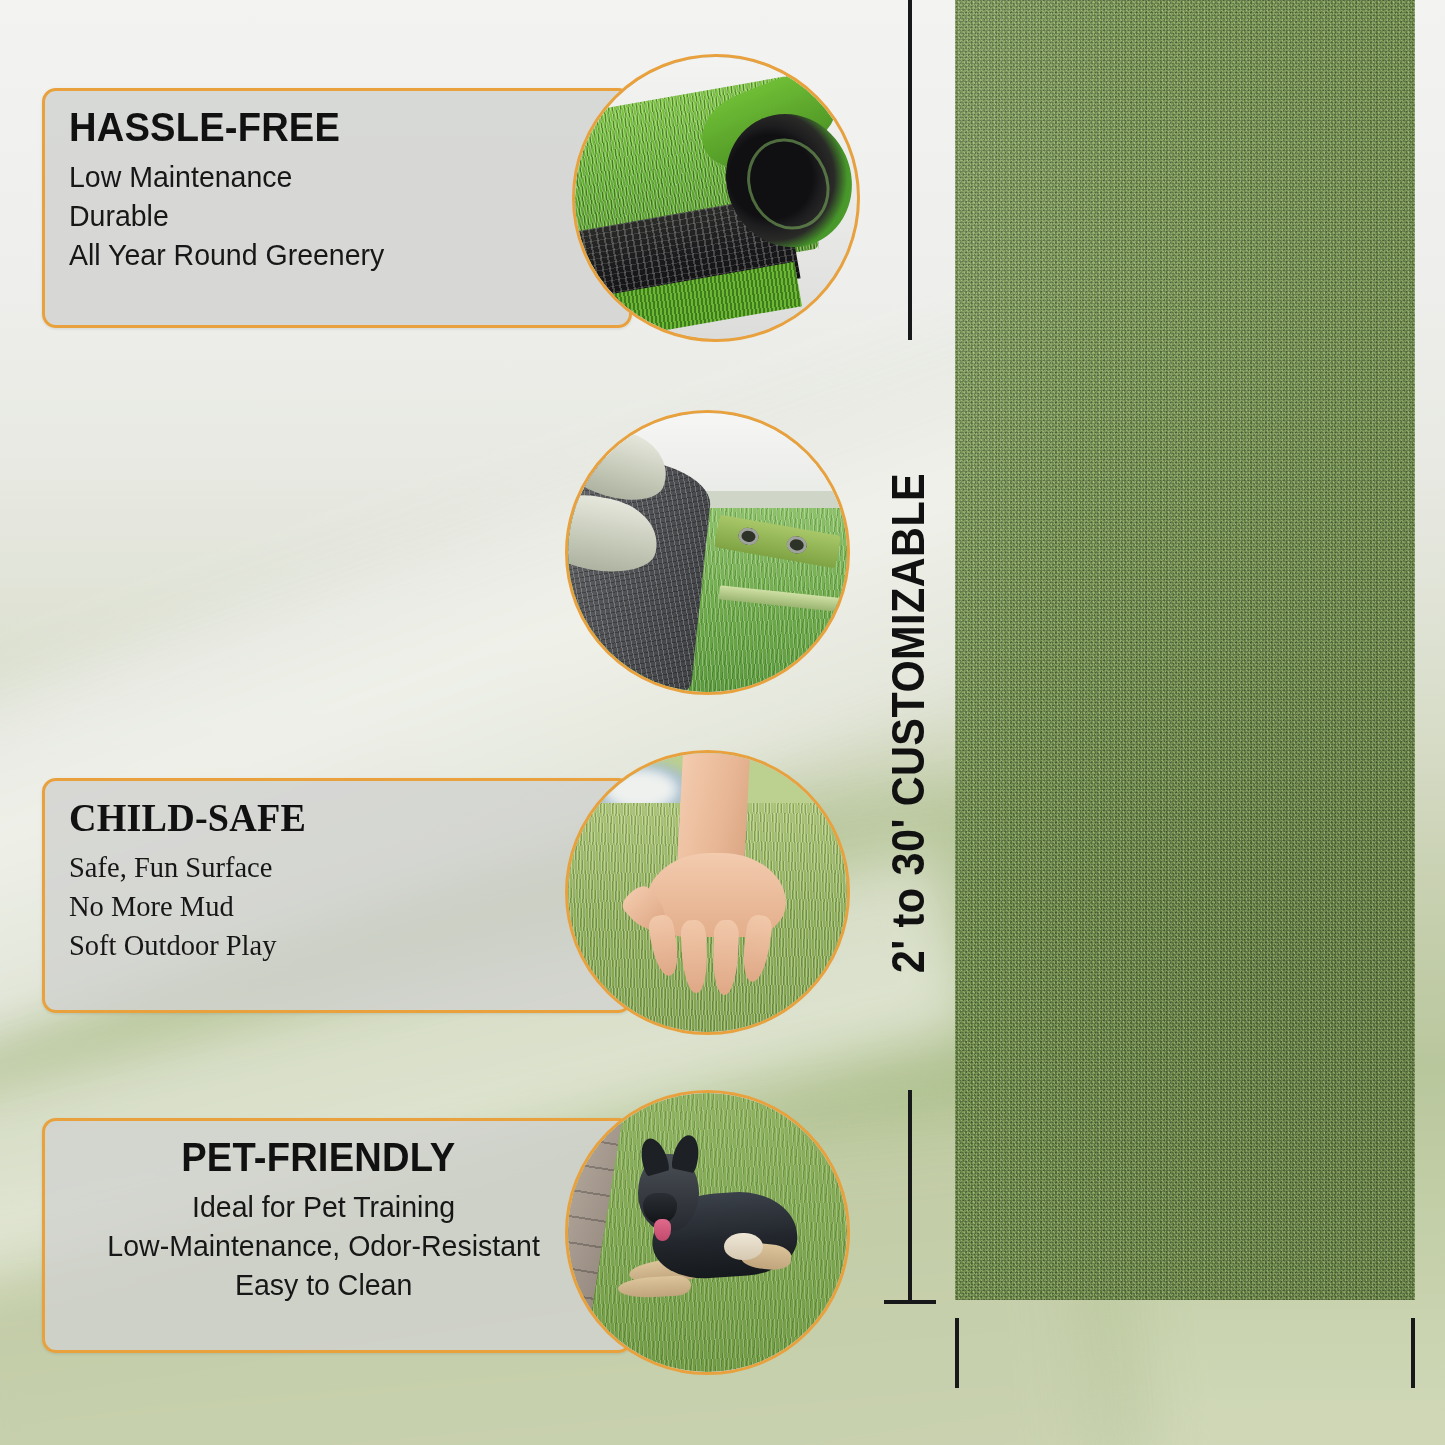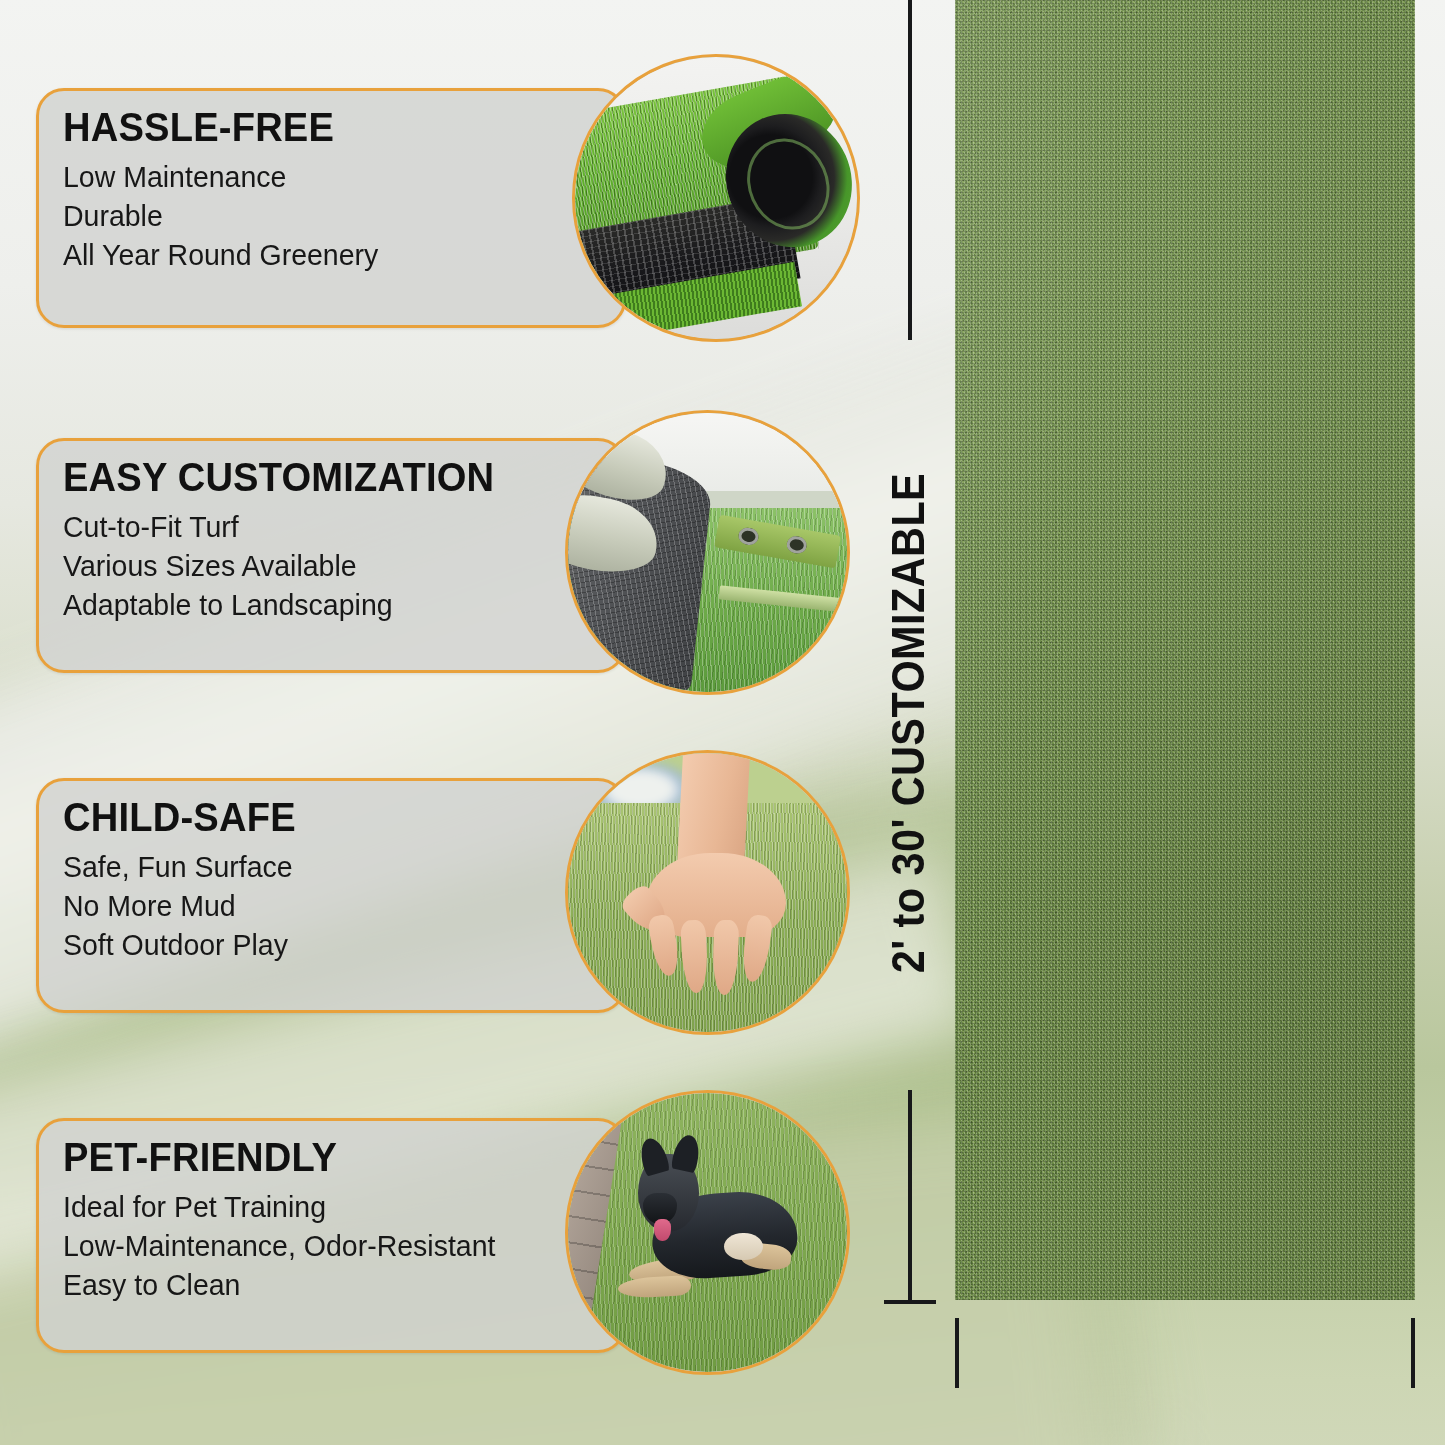--- a/index.html
+++ b/index.html
@@ -55,22 +55,22 @@
       radial-gradient(circle at 70% 75%, rgba(0,0,0,.10), rgba(0,0,0,0) 60%);
     background-size:3px 3px,3px 3px,5px 5px,5px 5px,7px 7px,7px 7px,100% 100%,100% 100%;
   }
   .turf-sheen{
     position:absolute;inset:0;
     background:linear-gradient(100deg, rgba(255,255,255,.07), rgba(0,0,0,0) 30%, rgba(0,0,0,.06));
   }
 
   
   .card{
-    position:absolute;left:36px;
-    border:3px solid #e8a13c;border-radius:28px;
+    position:absolute;left:42px;
+    border:3px solid #e8a13c;border-radius:14px;
     background:rgba(209,210,208,.80);
     box-sizing:border-box;
     padding:16px 24px 14px 24px;
     box-shadow:0 1px 3px rgba(0,0,0,.10);
   }
   .card-title{
     font-weight:700;color:#111;letter-spacing:.2px;
     font-size:41px;line-height:1.0;margin:0 0 9px 0;
     transform:scaleX(.93);transform-origin:left center;
     white-space:nowrap;
@@ -305,62 +305,56 @@
     <div class="ph-inner">
       <div class="p1-bg"></div>
       <div class="p1-slab"></div>
       <div class="p1-black"></div>
       <div class="p1-fringe"></div>
       <div class="p1-rolltop"></div>
       <div class="p1-roll"></div>
     </div>
   </div>
 
-  <div class="card" style="top:438px;width:590px;height:235px;">
-    <div class="card-title">EASY CUSTOMIZATION</div>
-    <div class="card-line">Cut-to-Fit Turf</div>
-    <div class="card-line">Various Sizes Available</div>
-    <div class="card-line">Adaptable to Landscaping</div>
-  </div>
   <div class="photo" style="left:565px;top:410px;width:285px;height:285px;">
     <div class="ph-inner">
       <div class="p2-bg"></div>
       <div class="p2-wall"></div>
       <div class="p2-skirt"></div>
       <div class="p2-grass"></div>
       <div class="p2-level"></div>
       <div class="p2-ruler"></div>
       <div class="p2-roll"></div>
       <div class="p2-glove p2-g1"></div>
       <div class="p2-glove p2-g2"></div>
     </div>
   </div>
 
-  <div class="card" style="top:778px;width:590px;height:235px;">
+  <div class="card" style="top:778px;width:590px;height:235px;font-family:Liberation Serif, serif;">
     <div class="card-title">CHILD-SAFE</div>
     <div class="card-line">Safe, Fun Surface</div>
     <div class="card-line">No More Mud</div>
     <div class="card-line">Soft Outdoor Play</div>
   </div>
   <div class="photo" style="left:565px;top:750px;width:285px;height:285px;">
     <div class="ph-inner">
       <div class="p3-bg"></div>
       <div class="p3-blur"></div>
       <div class="p3-grass"></div>
       <div class="p3-arm"></div>
       <div class="p3-palm"></div>
       <div class="p3-fing p3-thumb"></div>
       <div class="p3-fing p3-f1"></div>
       <div class="p3-fing p3-f2"></div>
       <div class="p3-fing p3-f3"></div>
       <div class="p3-fing p3-f4"></div>
     </div>
   </div>
 
-  <div class="card" style="top:1118px;width:590px;height:235px;">
+  <div class="card" style="top:1118px;width:590px;height:235px;text-align:center;">
     <div class="card-title">PET-FRIENDLY</div>
     <div class="card-line">Ideal for Pet Training</div>
     <div class="card-line">Low-Maintenance, Odor-Resistant</div>
     <div class="card-line">Easy to Clean</div>
   </div>
   <div class="photo" style="left:565px;top:1090px;width:285px;height:285px;">
     <div class="ph-inner">
       <div class="p4-bg"></div>
       <div class="p4-grass"></div>
       <div class="p4-path"></div>

